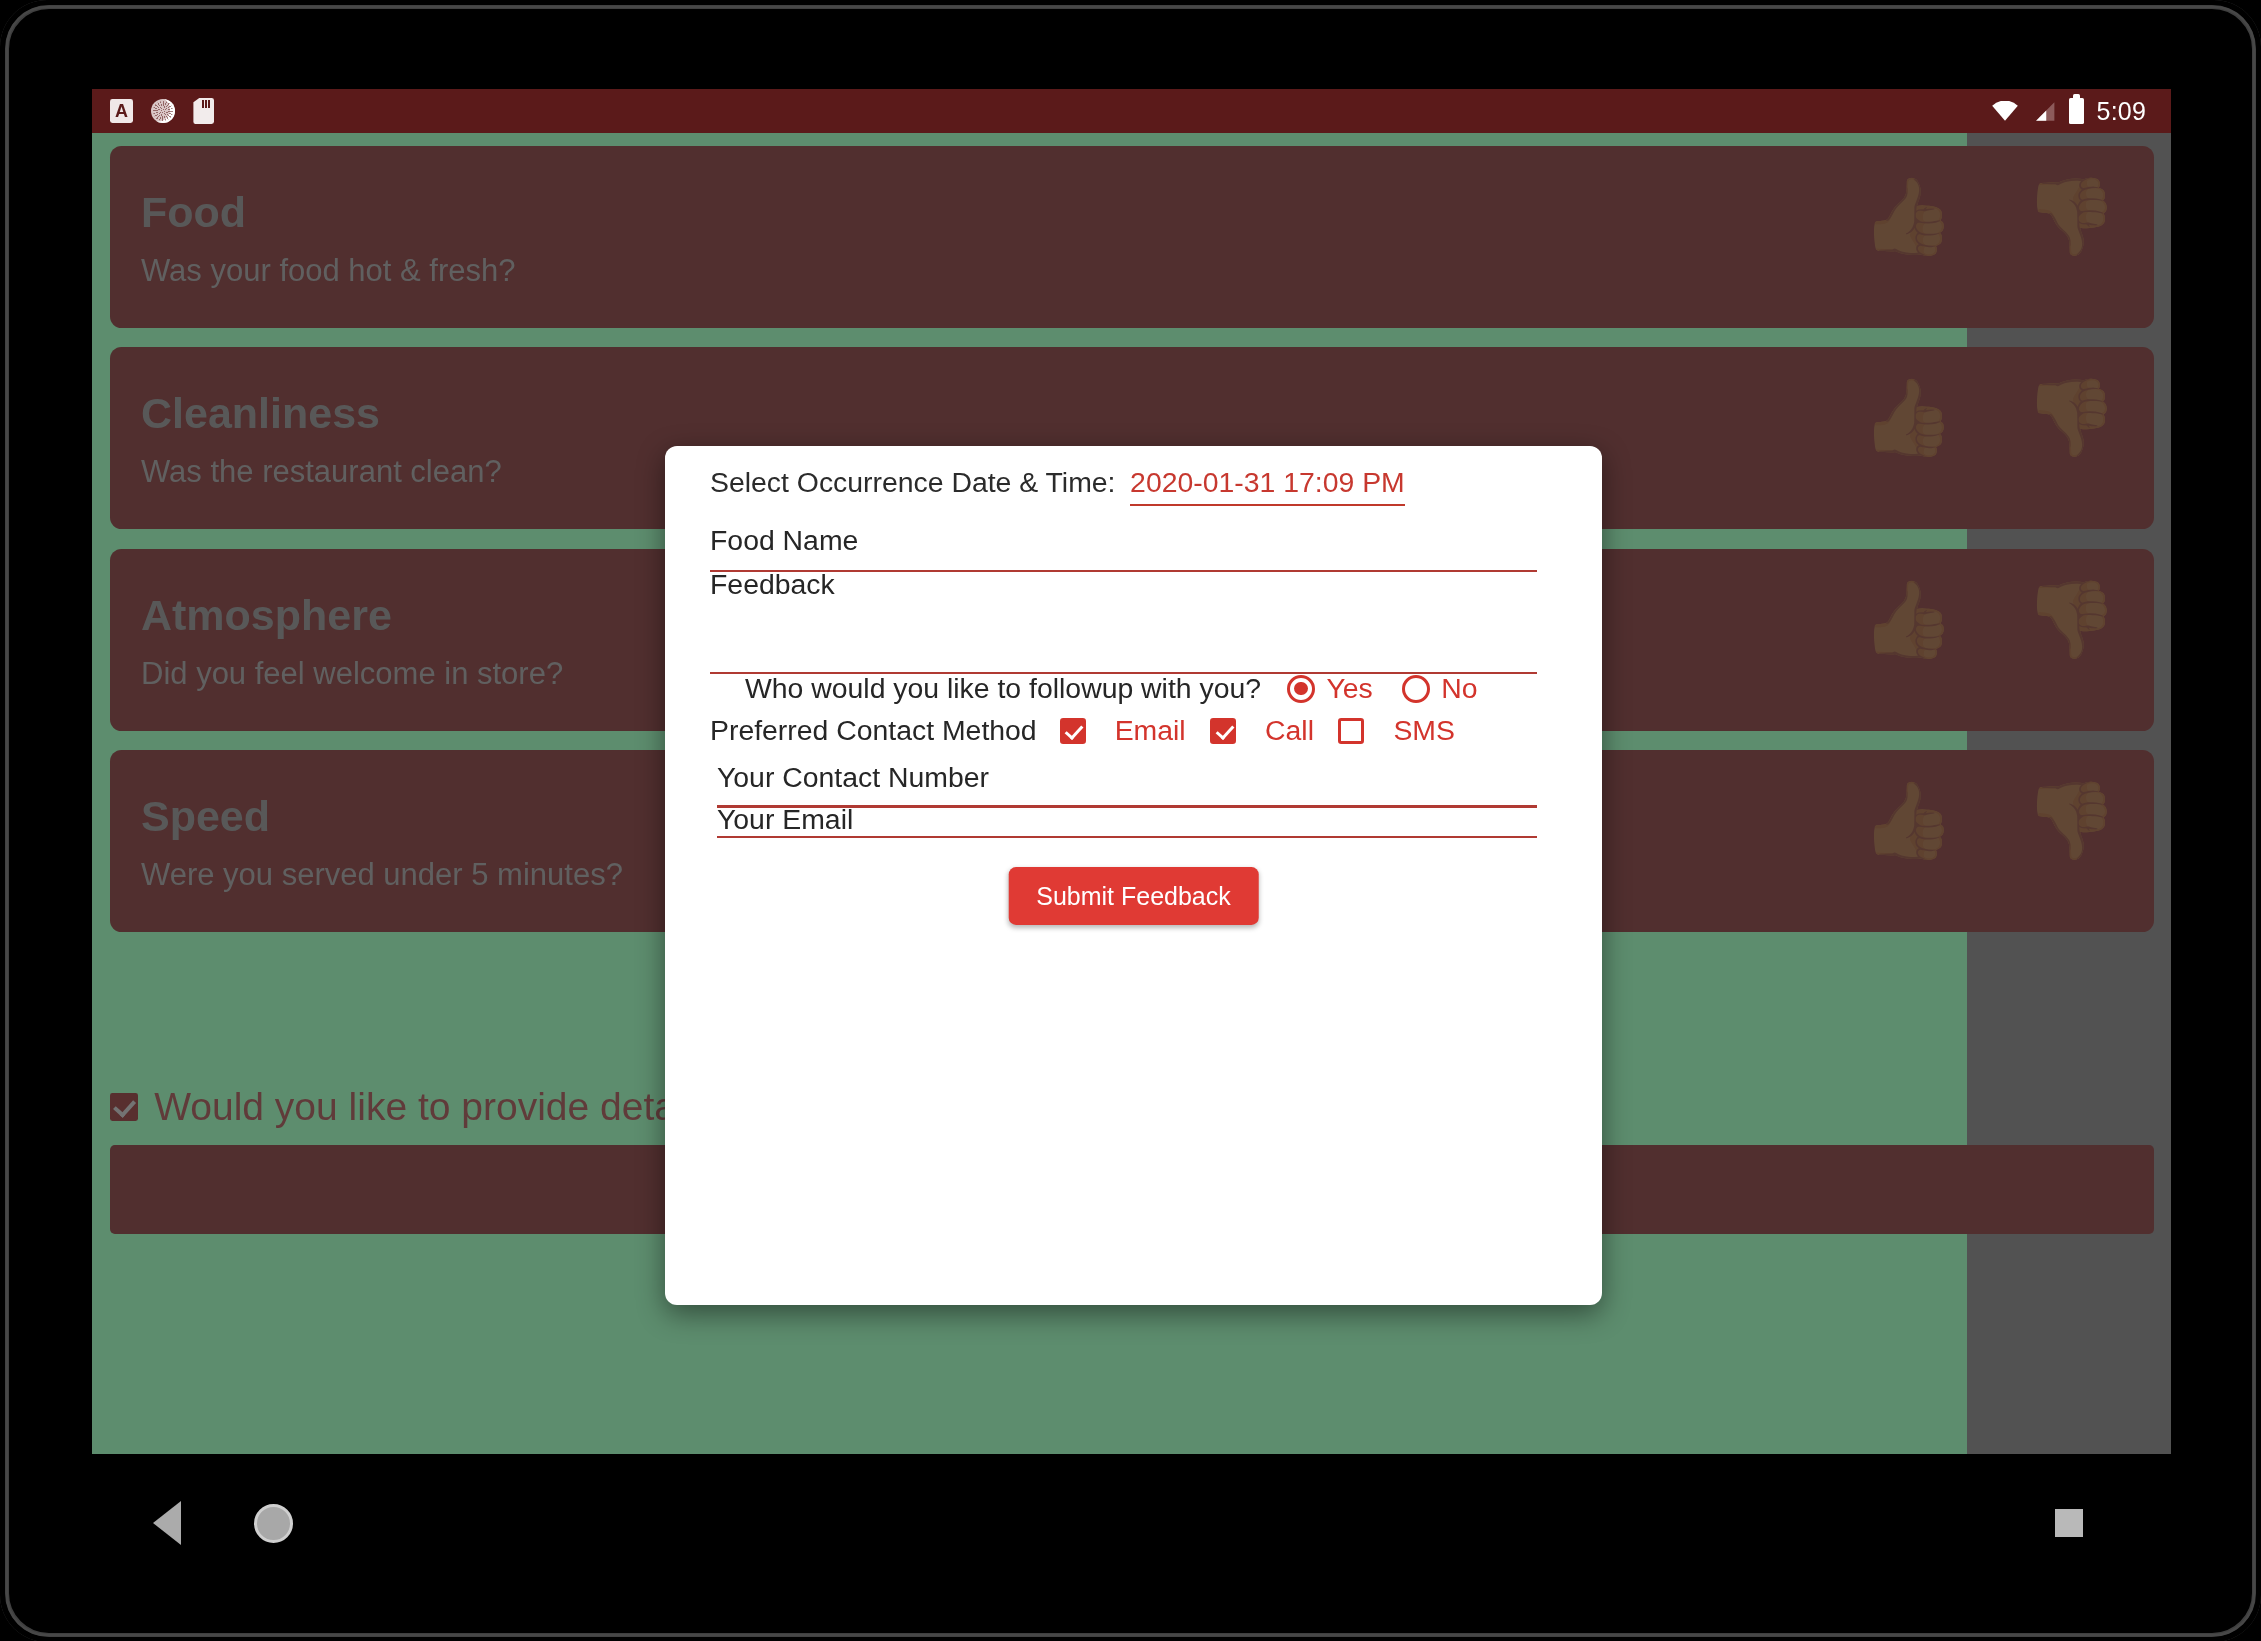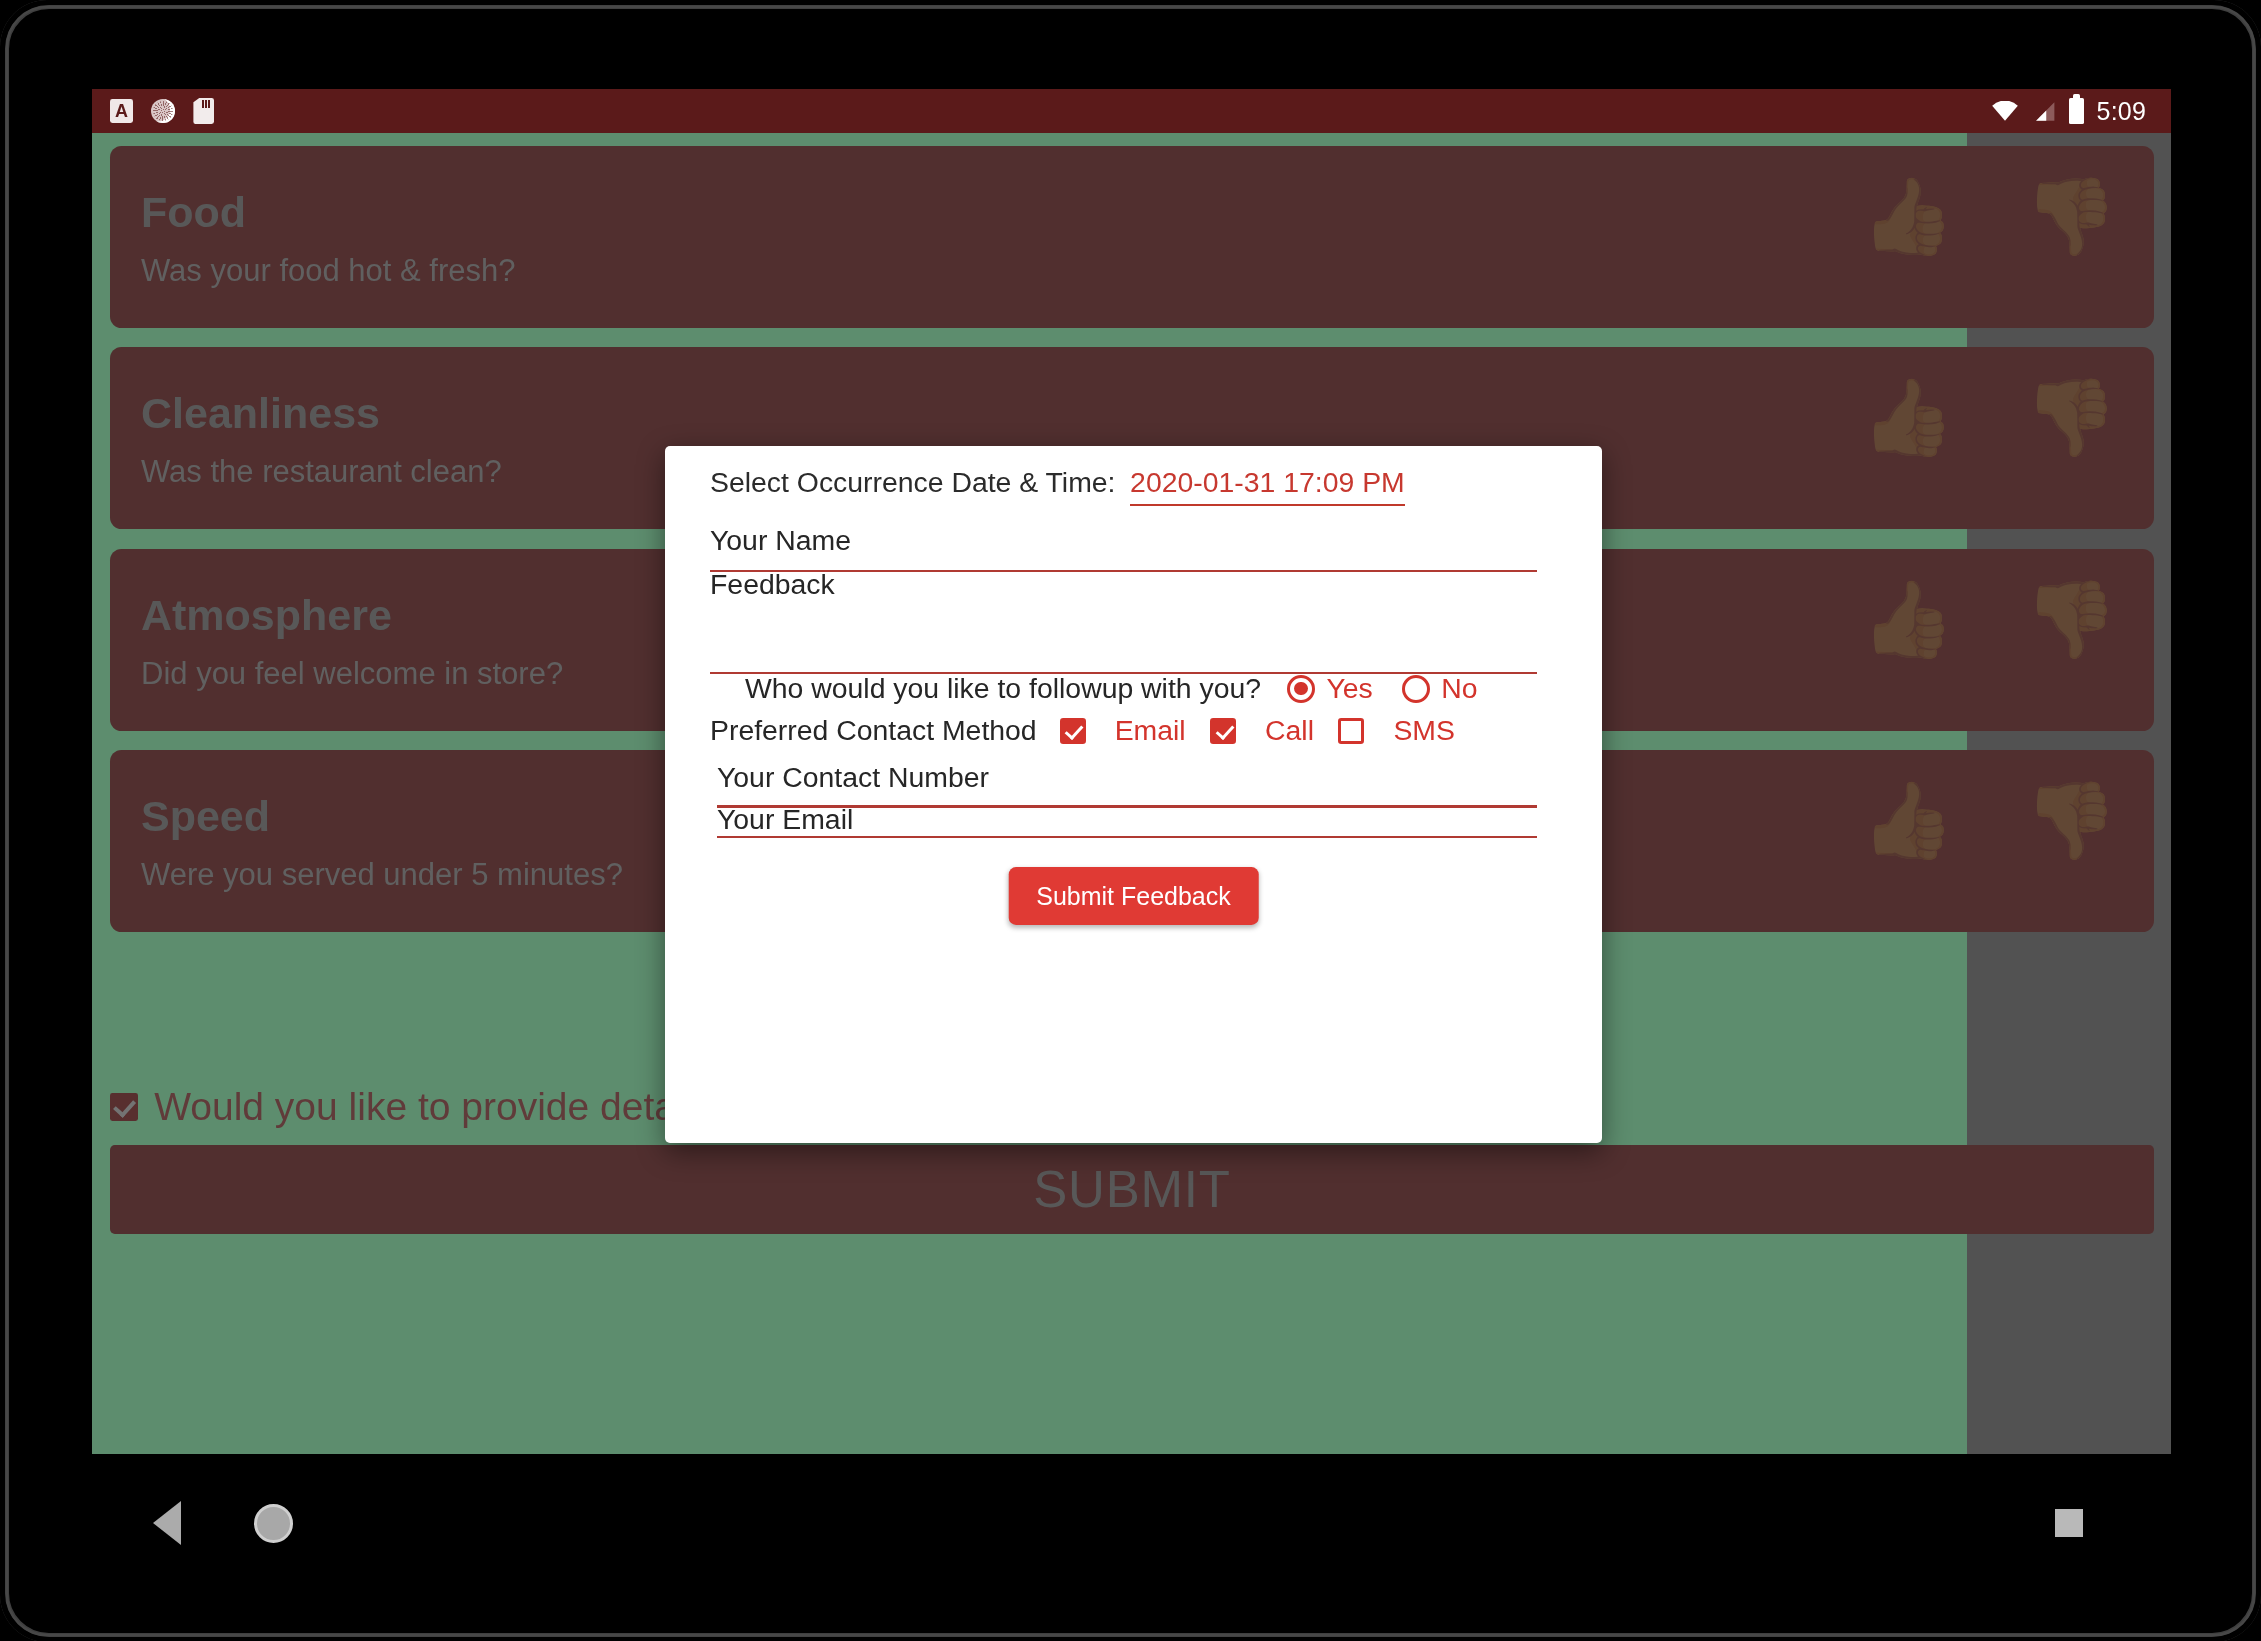--- a/index.html
+++ b/index.html
@@ -106,22 +106,22 @@
   #submit-bar span{ font-size:51px; color:#7b7b7b; letter-spacing:0.8px; }
 
   
   #scrim{
     position:absolute; left:0; top:44px; width:2079px; height:1321px;
     background:rgba(60,60,60,.55); pointer-events:none;
   }
 
   
   #dialog{
-    position:absolute; left:573px; top:357px; width:937px; height:697px;
-    background:#fff; border-radius:5px;
+    position:absolute; left:573px; top:357px; width:937px; height:859px;
+    background:#fff; border-radius:12px;
     box-shadow:0 8.1px 28px rgba(0,0,0,.45);
   }
   .dlg-pad{ position:relative; width:100%; height:100%; }
 
   #row-date{ position:absolute; left:45px; top:19.5px; display:flex; align-items:baseline; gap:14.6px; }
   #date-label{ font-size:28.4px; color:#2b2b2b; }
   #date-value{
     font-size:28.4px; color:#c7382f; padding-bottom:5.7px;
     border-bottom:2.4px solid #c0392b;
   }
@@ -263,21 +263,21 @@
 
     <div id="dialog">
       <div class="dlg-pad">
 
         <div id="row-date">
           <span id="date-label">Select Occurrence Date &amp; Time:</span>
           <span id="date-value">2020-01-31 17:09 PM</span>
         </div>
 
         <div class="field" id="f-name">
-          <div class="flabel">Your Name</div>
+          <div class="flabel">Food Name</div>
           <div class="underline"></div>
         </div>
 
         <div class="field" id="f-feedback">
           <div class="flabel">Feedback</div>
           <div class="underline"></div>
         </div>
 
         <div id="row-follow">
           <span id="follow-q">Who would you like to followup with you?</span>

